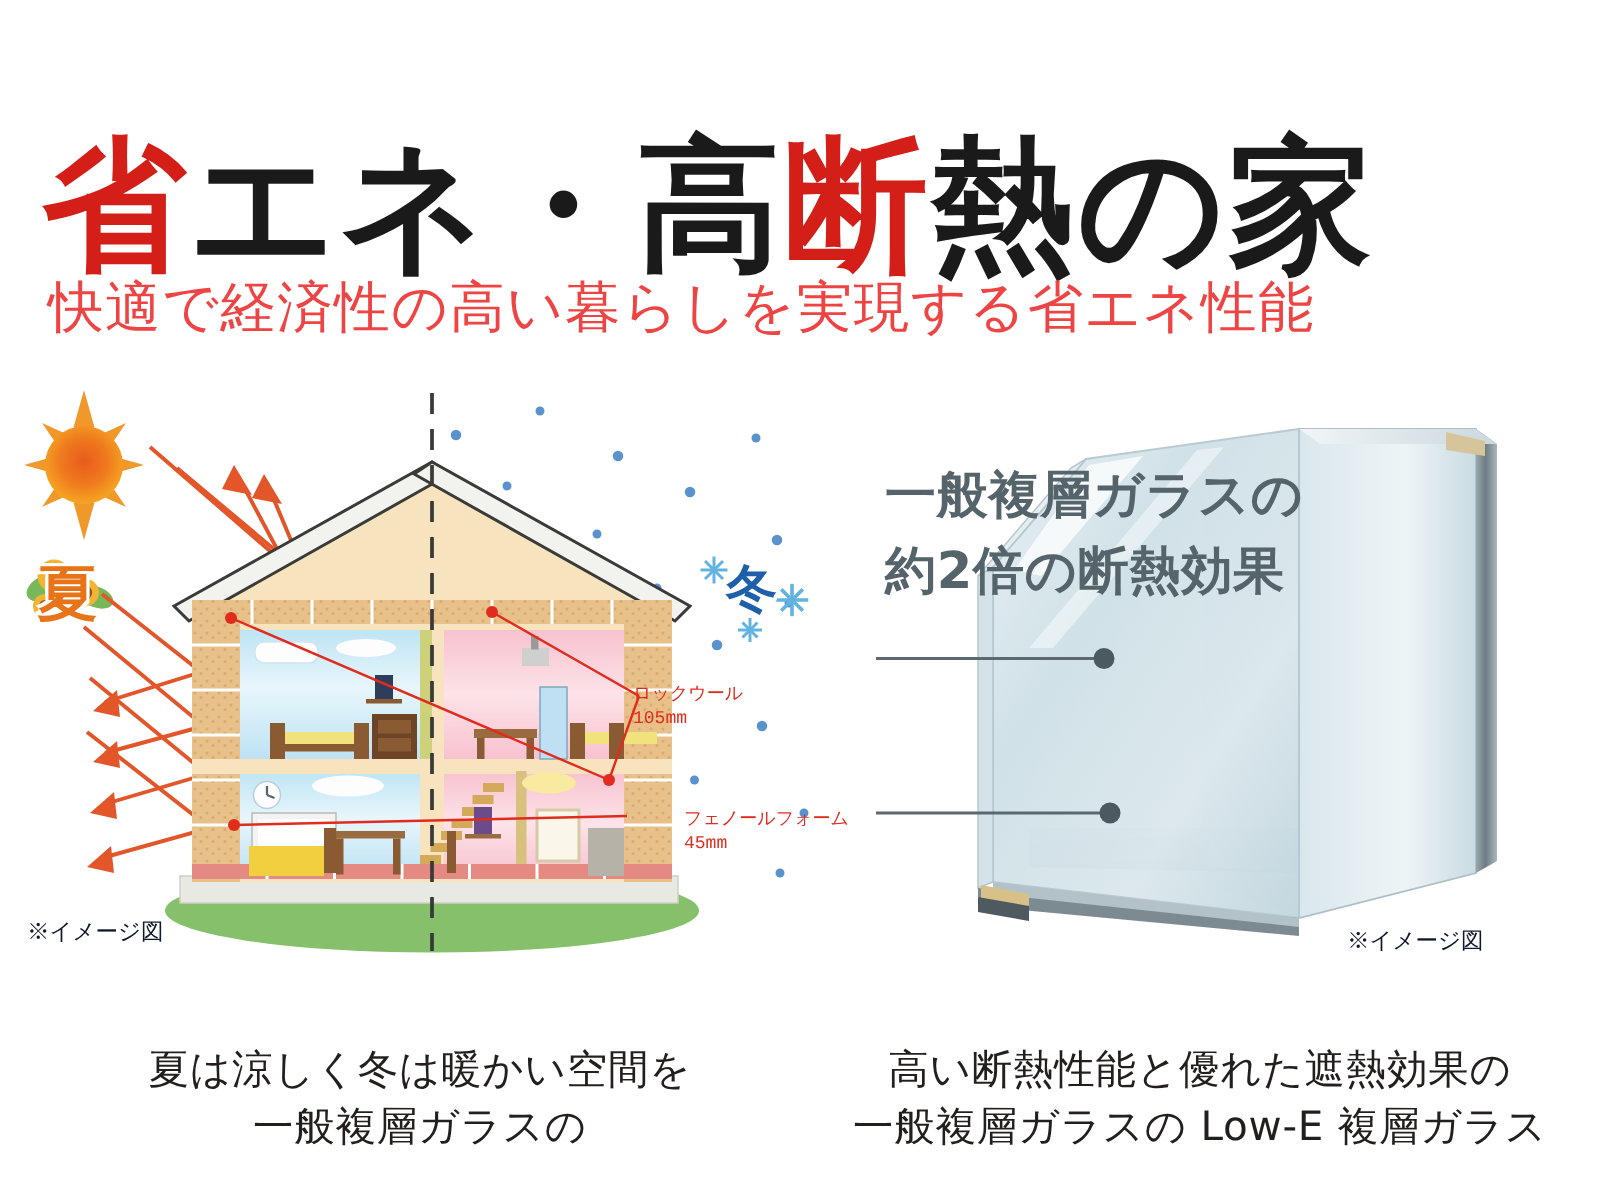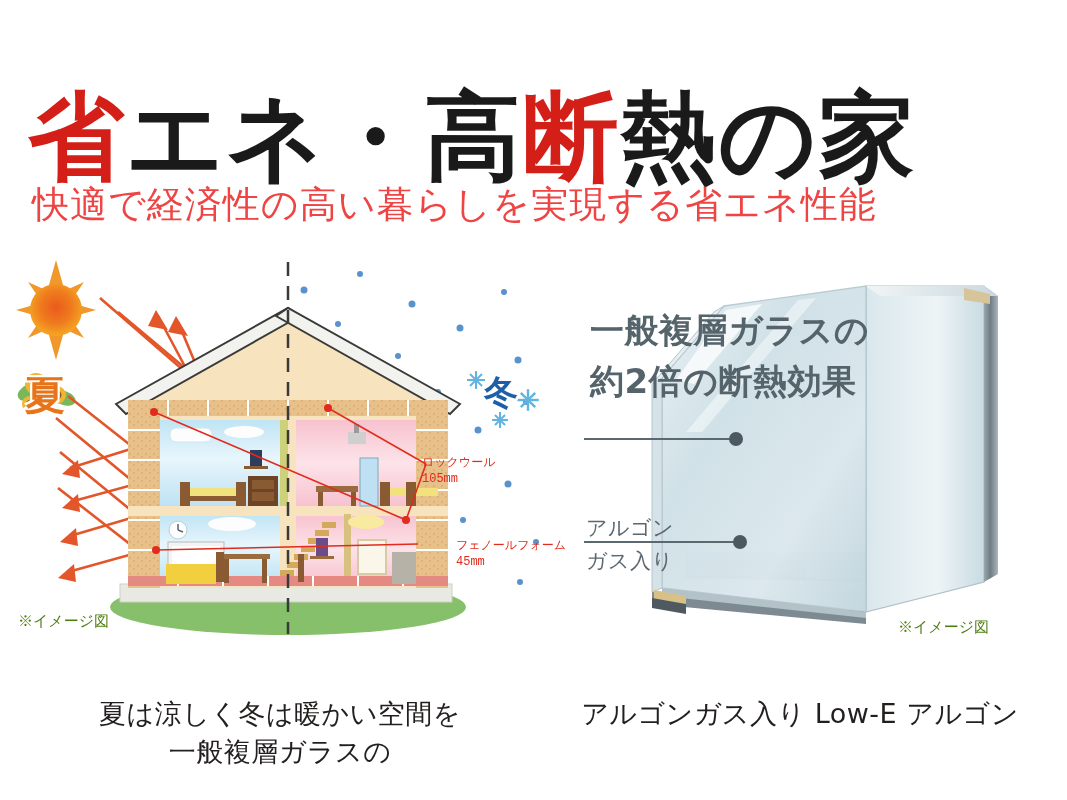--- a/index.html
+++ b/index.html
@@ -25,21 +25,21 @@
     font-size:37px;font-weight:400;color:#ef4444;letter-spacing:1px;
     white-space:nowrap;
   }
 
   
   .panel{position:absolute;overflow:hidden;background:#ffffff;}
   #panel-house{left:8px;top:252px;width:548px;height:392px;}
   #panel-glass{left:566px;top:252px;width:495px;height:392px;}
 
   .note{
-    position:absolute;font-size:15px;color:#4d7c0f;
+    position:absolute;font-size:15px;color:#0f172a;
     font-family:Liberation Serif, serif;letter-spacing:0px;
   }
 
   
   .caption{
     position:absolute;text-align:center;
     font-family:"DejaVu Sans","Liberation Sans",sans-serif;
     font-size:27px;line-height:1.42;color:#231f1f;letter-spacing:0.5px;
   }
   #caption-house{left:20px;top:695px;width:520px;}
@@ -414,28 +414,25 @@
         <circle cx="174" cy="290" r="7"></circle>
       </g>
     </svg>
   </div>
 
   <div class="glass-head">
     <div>一般複層ガラスの</div>
     <div>約2倍の断熱効果</div>
   </div>
 
-  <div class="glass-label" id="label-argon">
-    <div>アルゴン</div>
-    <div>ガス入り</div>
-  </div>
 
   <div class="note" style="left:898px;top:618px;">※イメージ図</div>
 
   <div class="caption" id="caption-house">
     <div>夏は涼しく冬は暖かい空間を</div>
     <div>一般複層ガラスの</div>
   </div>
   <div class="caption" id="caption-glass">
-    <div>アルゴンガス入り Low-E アルゴン</div>
+    <div>高い断熱性能と優れた遮熱効果の</div>
+    <div>一般複層ガラスの Low-E 複層ガラス</div>
   </div>
 
 </div>
 
 </body></html>

